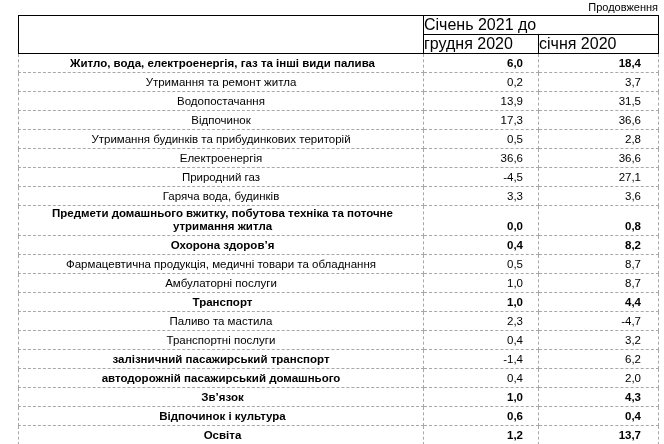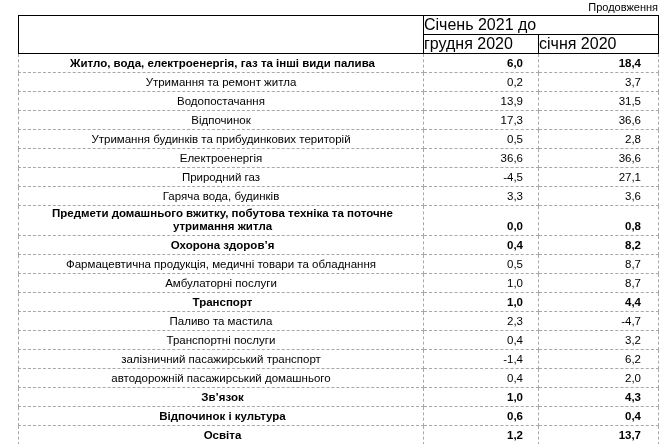--- a/index.html
+++ b/index.html
@@ -26,21 +26,21 @@
   }
   tbody td{
     border:1px dashed #a8a8a8;
     font-size:11.5px;line-height:13px;
     height:15px;padding:1px 0 2px 0;vertical-align:bottom;
   }
   tbody tr.bold td{font-weight:bold;}
   td.label{text-align:center;}
   td.label.lvl0{padding-left:3px;}
   td.label.lvl1{}
-  td.label.lvl2{}
+  td.label.lvl2{font-weight:bold;}
   td.val{text-align:right;}
   td.val.v1{padding-right:15px;margin-top:44px;}
   td.val.v2{padding-right:17px;}
 </style>
 </head>
 <body>
 
 <div class="continuation">Продовження</div>
 
 <table class="cpi">

